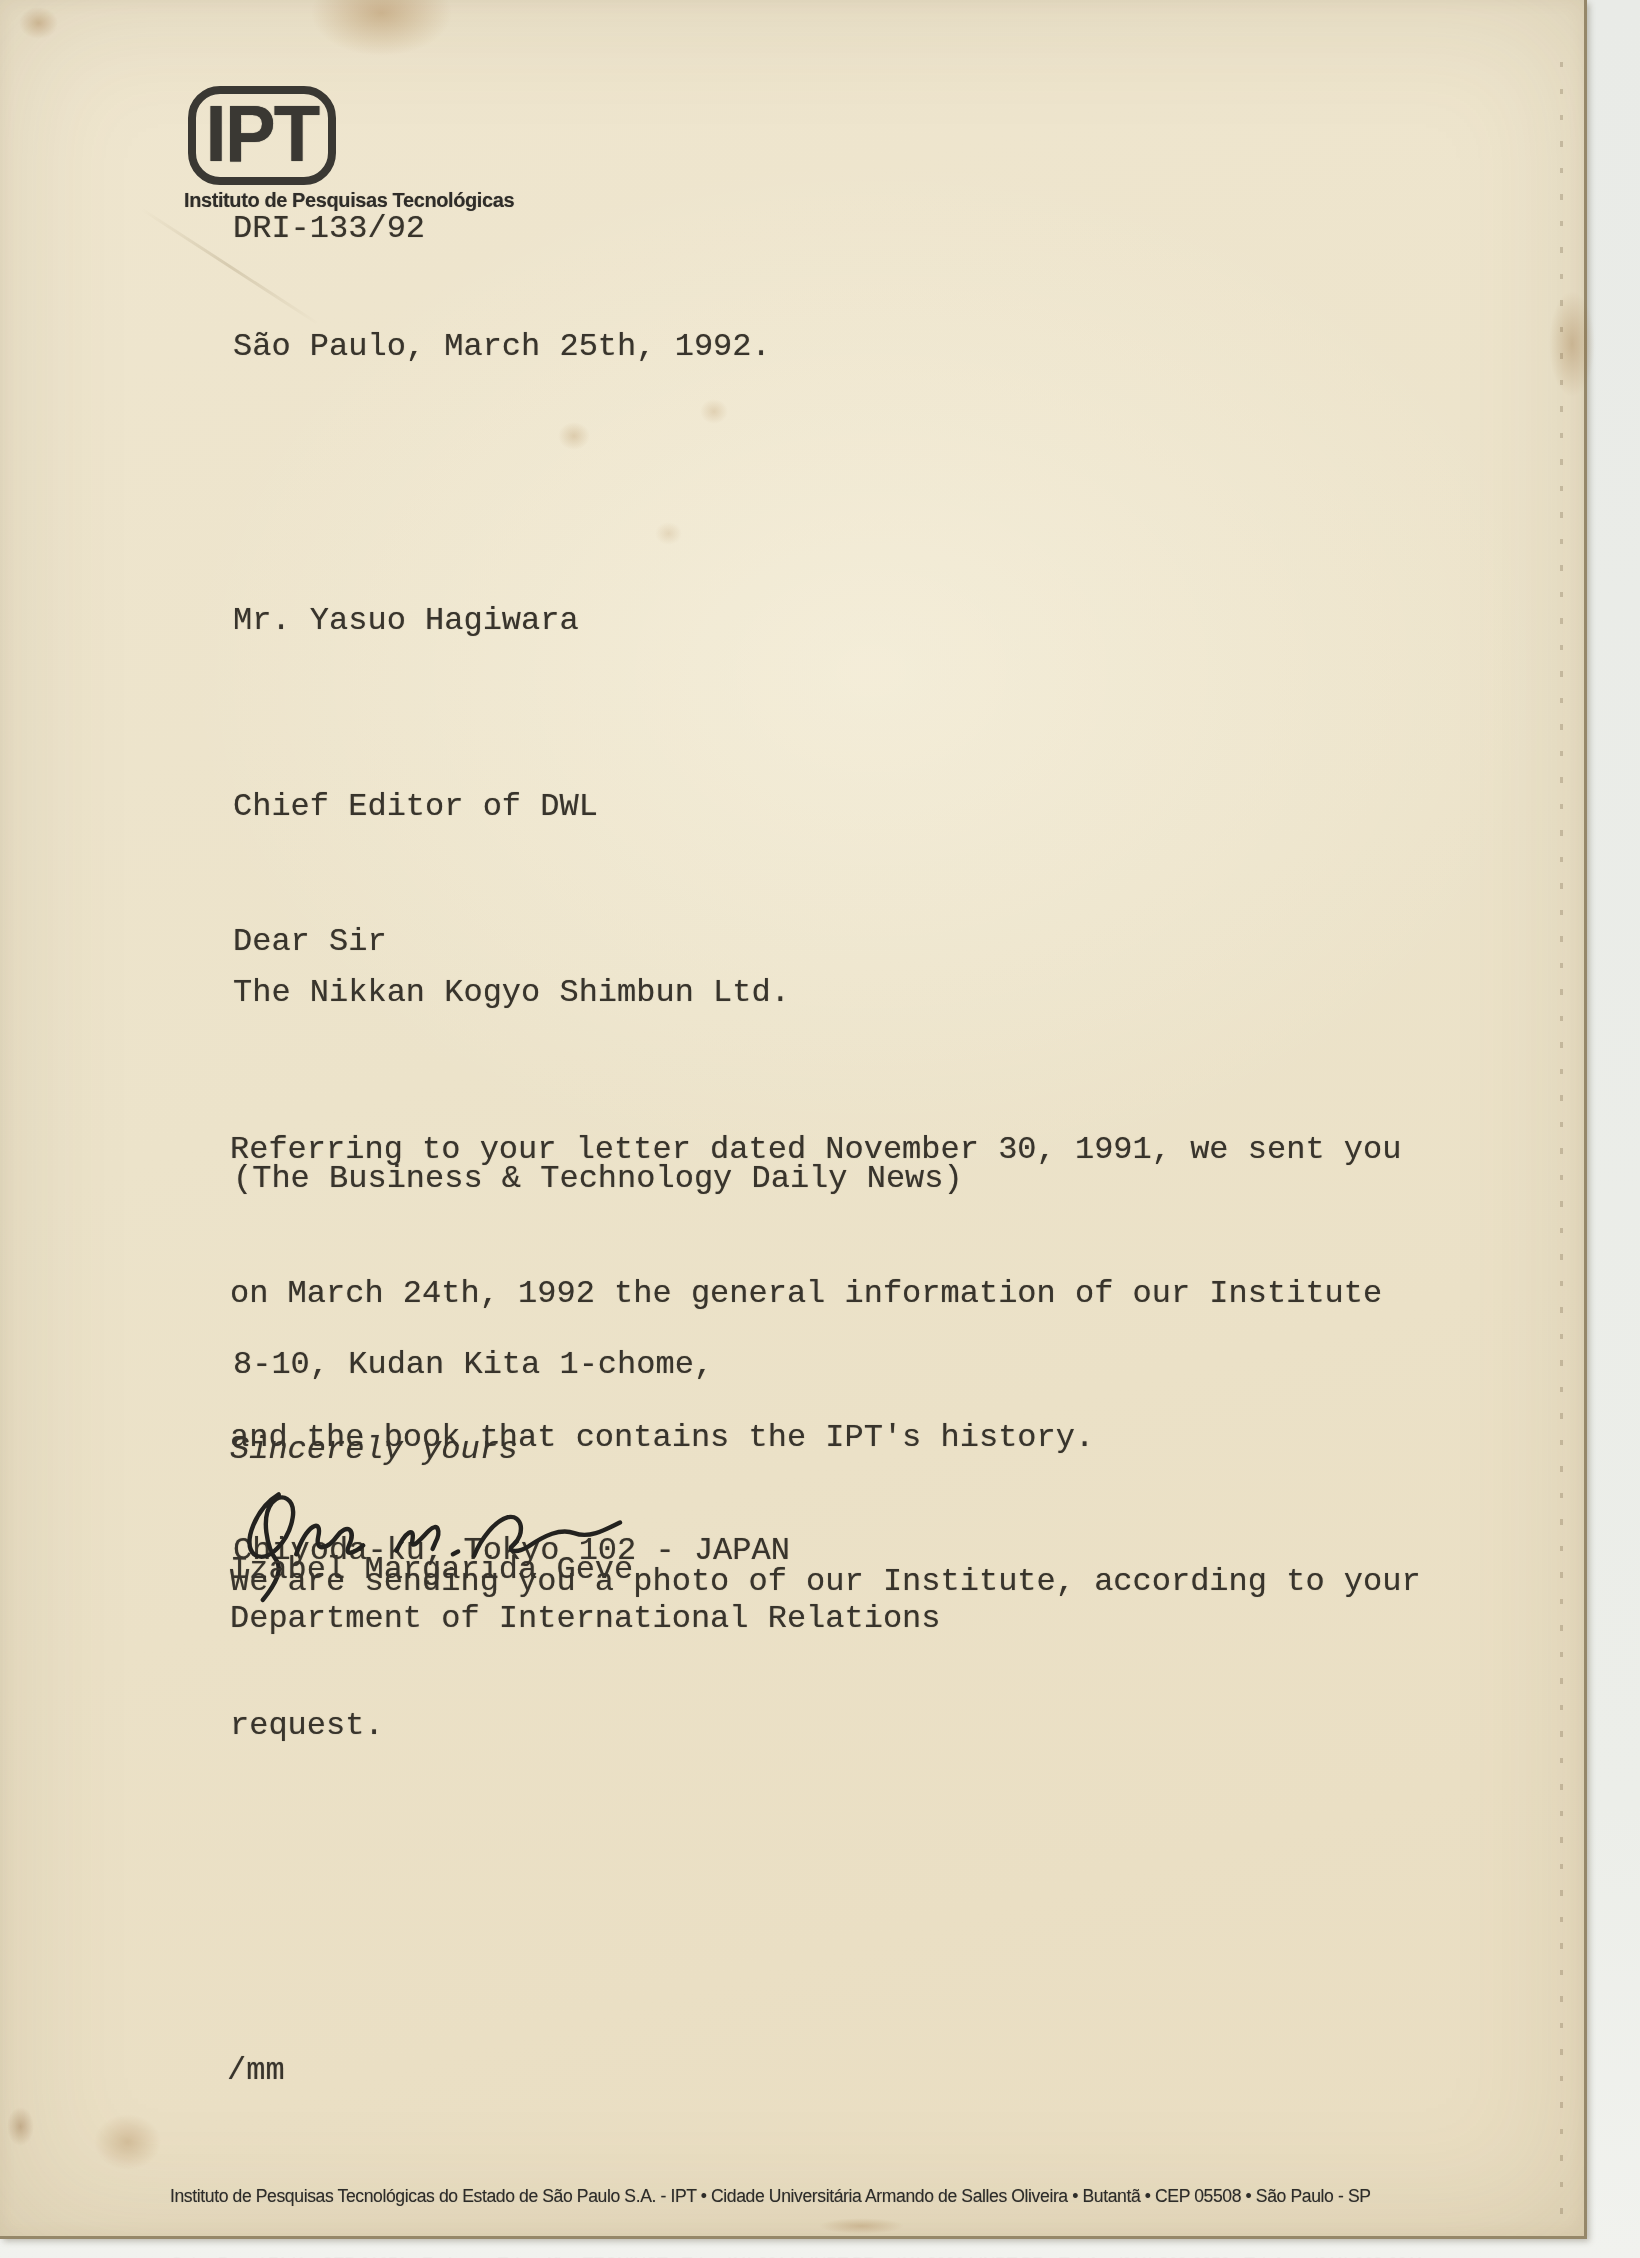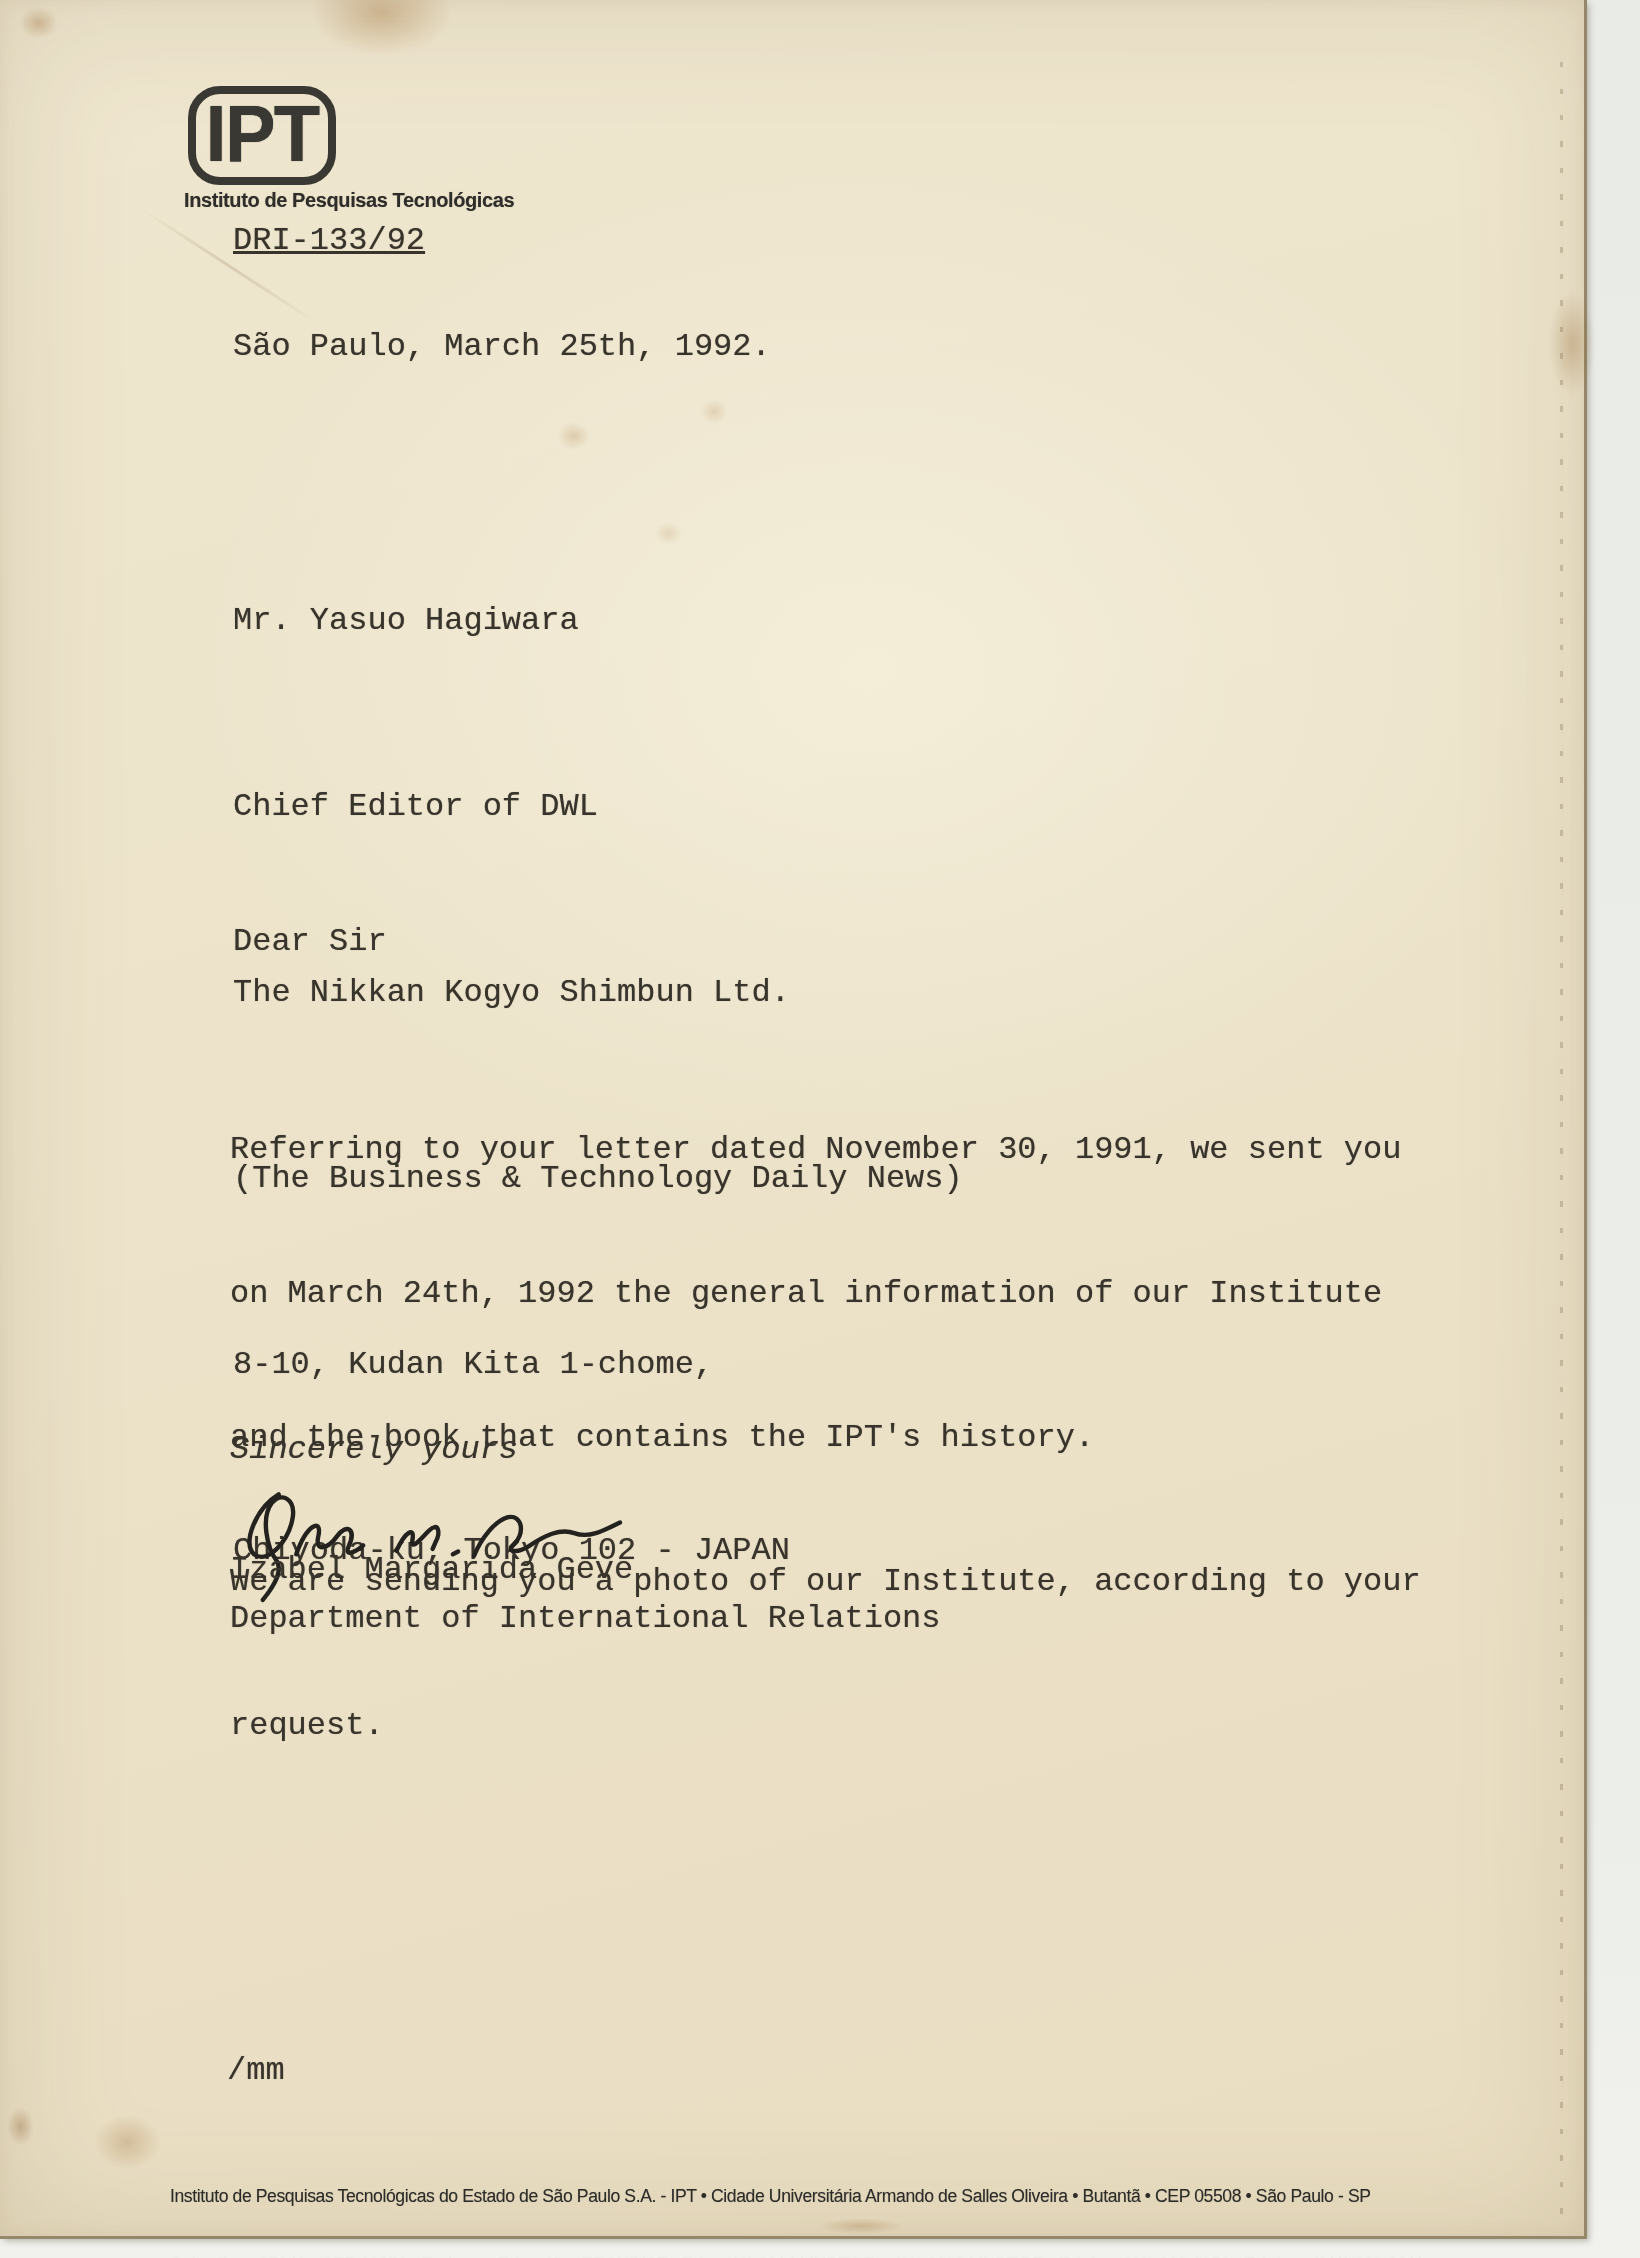--- a/index.html
+++ b/index.html
@@ -34,21 +34,21 @@
   }
   .logo-text{
     font-weight:bold;font-size:76px;letter-spacing:-1.8px;color:#3a3833;
     transform:scaleY(1.04);line-height:1;padding-bottom:3.5px;
     text-shadow:0 0 0.9px #3a3833;
   }
   .org-name{
     left:184px;top:189px;font-weight:bold;font-size:20px;color:#2f2d29;
     letter-spacing:-0.4px;text-shadow:0 0 0.9px rgba(47,45,41,.4);white-space:pre;
   }
-  .ref-number{left:233px;top:222px;text-decoration:underline;}
+  .ref-number{left:233px;top:210px;}
   .date-line{left:233px;top:328px;}
   .recipient{left:233px;top:466px;line-height:62px;}
   .reference-line{left:233px;top:805px;}
   .salutation{left:233px;top:923px;text-align:center;}
   .body-par{left:230px;top:1030px;line-height:48px;}
   .closing{left:230px;top:1431px;font-style:italic;}
   .sig{left:222px;top:1468px;width:423px;height:139px;pointer-events:none;}
   .signer-name{left:230px;top:1551px;}
   .signer-title{left:230px;top:1600px;}
   .typist{left:227px;top:2052px;}

